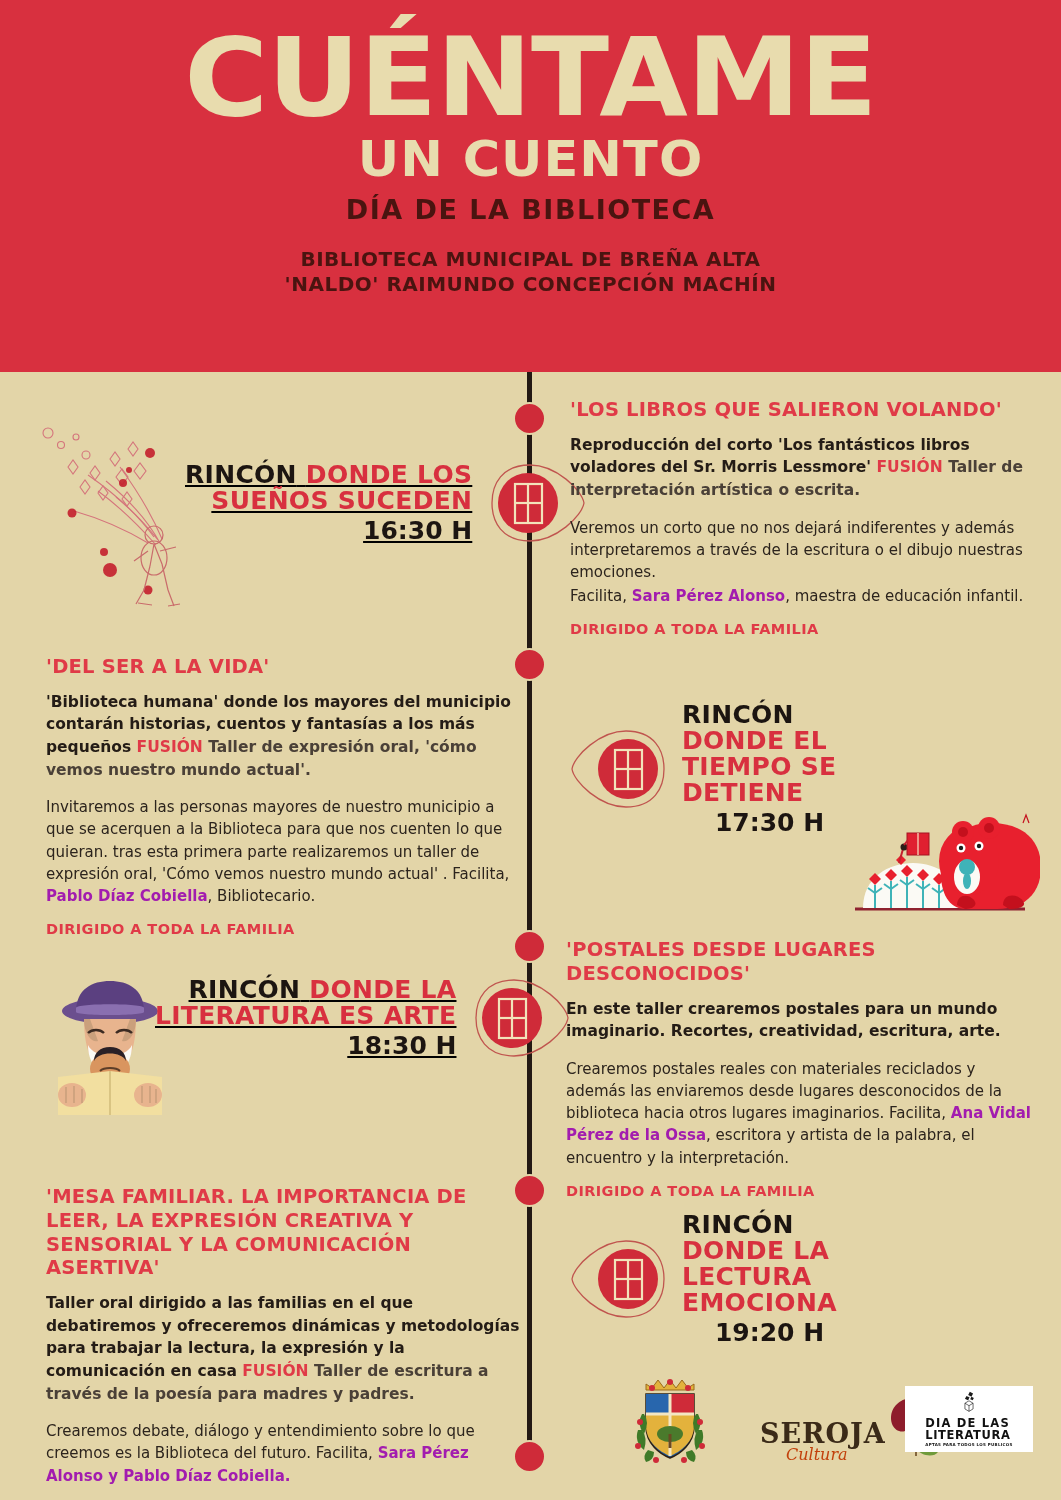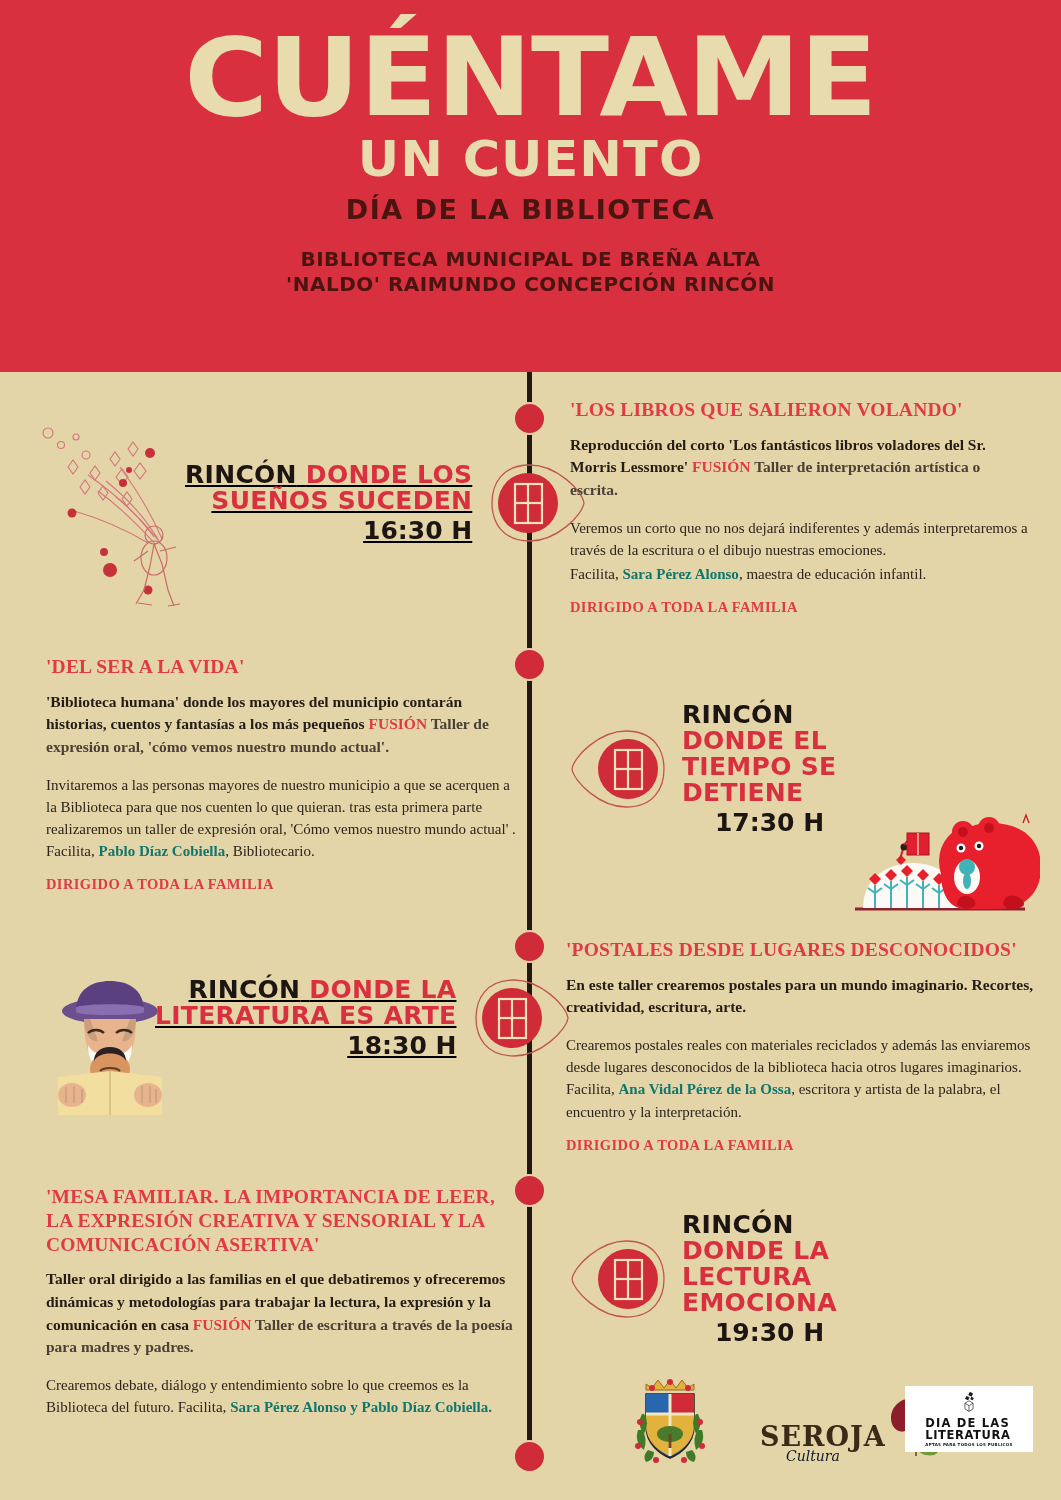--- a/index.html
+++ b/index.html
@@ -61,68 +61,68 @@
   .rincon-text .l2 { font-size: 25px; font-weight: 700; letter-spacing: 0.3px; color: #d8303f; }
   .rincon-text .word-black { color: #1c1511; }
   .rincon-text .time { font-size: 25px; font-weight: 700; color: #1c1511; margin-top: 4px; }
   .align-right { text-align: right; }
   .align-left  { text-align: left; }
 
   .medallion { position: relative; width: 104px; height: 86px; flex: 0 0 104px; }
   .medallion svg { position: absolute; left: 0; top: 0; }
 
   
-  .block { position: absolute; font-family: Liberation Serif, serif; }
+  .block { position: absolute; }
   .block h3 {
     color: #e03a47; font-size: 19.5px; font-weight: 700;
     letter-spacing: 0.2px; line-height: 1.22; margin-bottom: 12px;
   }
   .lead {
     font-size: 15.5px; font-weight: 700; color: #241c16;
     line-height: 1.46; margin-bottom: 15px;
   }
   .lead .fusion { color: #e03a47; }
   .lead .reg { font-weight: 600; color: #4a4037; }
   .para {
     font-size: 15px; color: #2c241d; line-height: 1.48; margin-bottom: 14px;
   }
-  .para b { font-weight: 700; color: #0f766e; }
+  .para b { font-weight: 700; color: #a21caf; }
   .dirigido {
     color: #e03a47; font-size: 14.5px; font-weight: 700; letter-spacing: 0.4px;
   }
 
   
   .illus { position: absolute; }
 
   
   .logos { position: absolute; left: 600px; top: 1358px; width: 440px; height: 118px; }
   .logo { position: absolute; }
   .dia-logo-box {
     background: #ffffff; width: 128px; height: 66px;
     display: flex; align-items: center; padding: 5px 6px; gap: 5px; flex-direction: column;
   }
   .dia-text { line-height: 1.0; }
   .dia-text .d1 { font-size: 11.5px; font-weight: 700; letter-spacing: 1.2px; color: #111; }
   .dia-text .d2 { font-size: 11.5px; font-weight: 700; letter-spacing: 0.6px; color: #111; }
   .dia-text .d3 { font-size: 4px; font-weight: 700; letter-spacing: 0.3px; color: #111; margin-top: 2px; }
   .seroja-word { font-family: "DejaVu Serif", serif; font-size: 27px; font-weight: 700; letter-spacing: 1px; color: #3b2a18; }
-  .seroja-sub { font-family: "DejaVu Serif", serif; font-size: 14px; font-style: italic; color: #0f172a; margin-top: -4px; margin-left: 26px; }
+  .seroja-sub { font-family: "DejaVu Serif", serif; font-size: 16px; font-style: italic; color: #c2410c; margin-top: -4px; margin-left: 26px; }
 </style>
 </head>
 <body>
 
 <div class="poster">
 
   <div class="header">
     <div class="title-main">CUÉNTAME</div>
     <div class="title-sub">UN CUENTO</div>
     <div class="title-day">DÍA DE LA BIBLIOTECA</div>
     <div class="venue">
       <div>BIBLIOTECA MUNICIPAL DE BREÑA ALTA</div>
-      <div>'NALDO' RAIMUNDO CONCEPCIÓN RINCÓN</div>
+      <div>'NALDO' RAIMUNDO CONCEPCIÓN MACHÍN</div>
     </div>
   </div>
 
   <div class="timeline"></div>
   <div class="tl-dot" style="top:402px"></div>
   <div class="tl-dot" style="top:648px"></div>
   <div class="tl-dot" style="top:930px"></div>
   <div class="tl-dot" style="top:1174px"></div>
   <div class="tl-dot" style="top:1440px"></div>
 
@@ -340,21 +340,21 @@
         <line x1="47" y1="43" x2="74" y2="43" stroke="#f2e3bb" stroke-width="2.2"></line>
         <line x1="60" y1="24" x2="60" y2="63" stroke="#f2e3bb" stroke-width="2.2"></line>
       </svg>
     </div>
     <div class="rincon-text align-left" style="margin-left:10px;">
       <div class="l1">
         <span class="word-black">RINCÓN</span>
         <span style="color:#d8303f">DONDE LA</span>
       </div>
       <div class="l2">LECTURA EMOCIONA</div>
-      <div class="time" style="text-align:center">19:30 H</div>
+      <div class="time" style="text-align:center">19:20 H</div>
     </div>
   </div>
 
   <div class="logos">
 
     <div class="logo" style="left:30px; top:14px;">
       <svg width="76" height="92" viewBox="0 0 76 92">
         <path d="M16 18 L16 12 L22 16 L28 8 L34 16 L40 8 L46 16 L52 8 L58 16 L64 12 L64 18 Z" fill="#e3b23c" stroke="#9a6a1c" stroke-width="1"></path>
         <circle cx="22" cy="16" r="3" fill="#cf2b39"></circle>
           <circle cx="40" cy="10" r="3" fill="#cf2b39"></circle>

